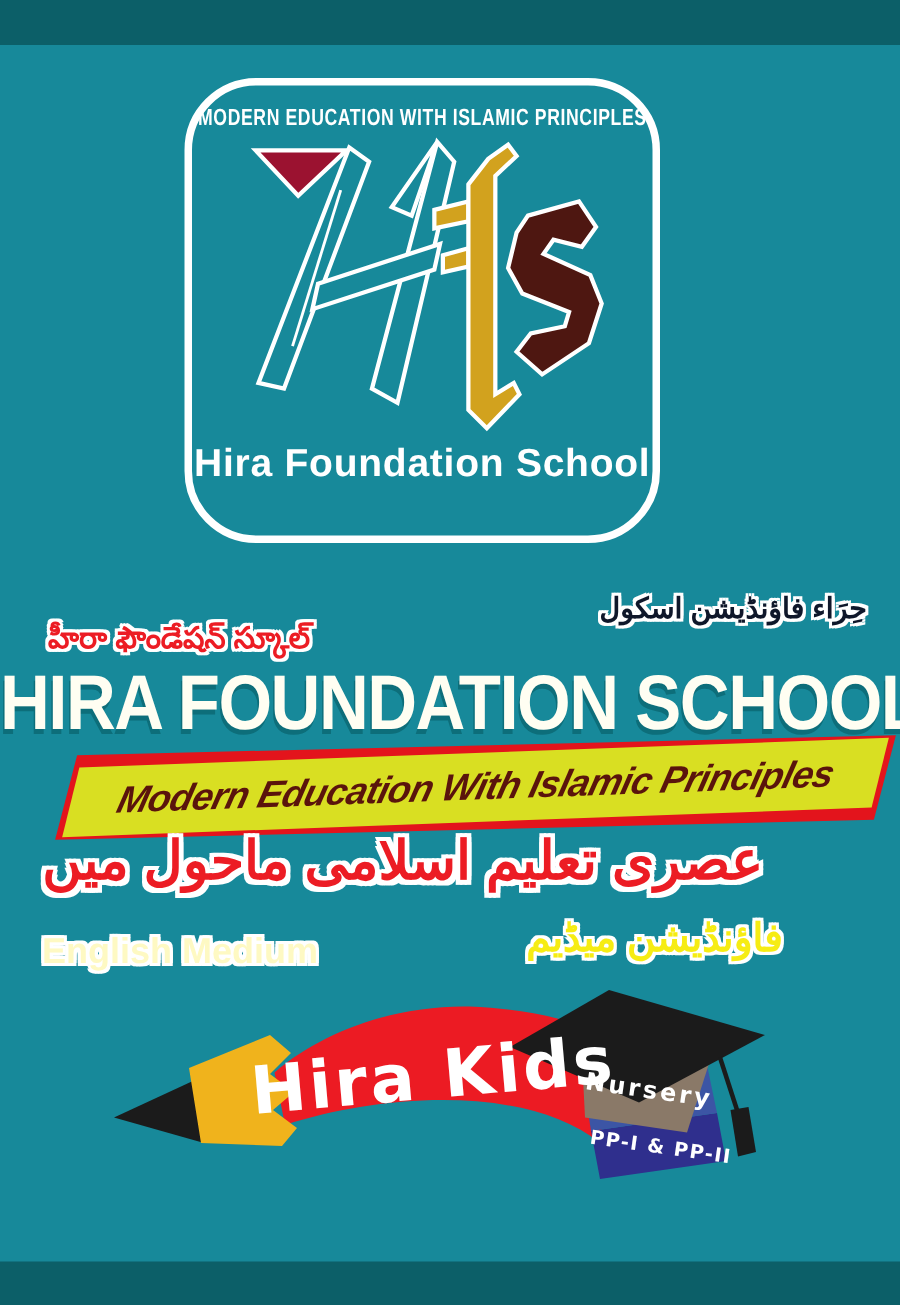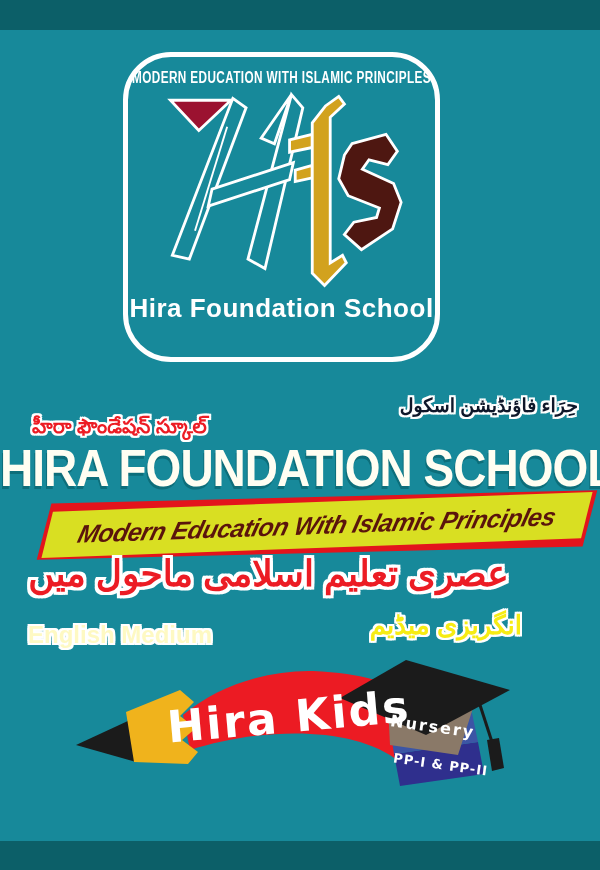--- a/index.html
+++ b/index.html
@@ -119,21 +119,21 @@
   <div class="ribbon">
     <div class="red"></div>
     <div class="yellow">
       <span class="rtext">Modern Education With Islamic Principles</span>
     </div>
   </div>
 
   <div class="urdu-tagline ow3">عصری تعلیم اسلامی ماحول میں</div>
 
   <div class="english-medium ow">English Medium</div>
-  <div class="urdu-medium ow">انگریزی میڈیم</div>
+  <div class="urdu-medium ow">فاؤنڈیشن میڈیم</div>
 
   <svg class="kids" width="460" height="155" viewBox="0 0 460 155">
 
     <path d="M115,65 C150,35 200,20 245,21 C295,23 325,34 340,44 L332,112 C285,74 190,78 122,100 Z" fill="#EC1B23"></path>
 
     <polygon points="8,95 62,70 68,112" fill="#1B1B1B"></polygon>
     <polygon points="58,62 112,40 126,52 112,66 128,78 114,90 130,102 120,114 66,112" fill="#F0B31C"></polygon>
 
     <polygon points="326,104 410,92 416,124 332,136" fill="#2F2F8D"></polygon>
     <polygon points="318,52 400,44 410,92 326,104" fill="#3C55A5"></polygon>

